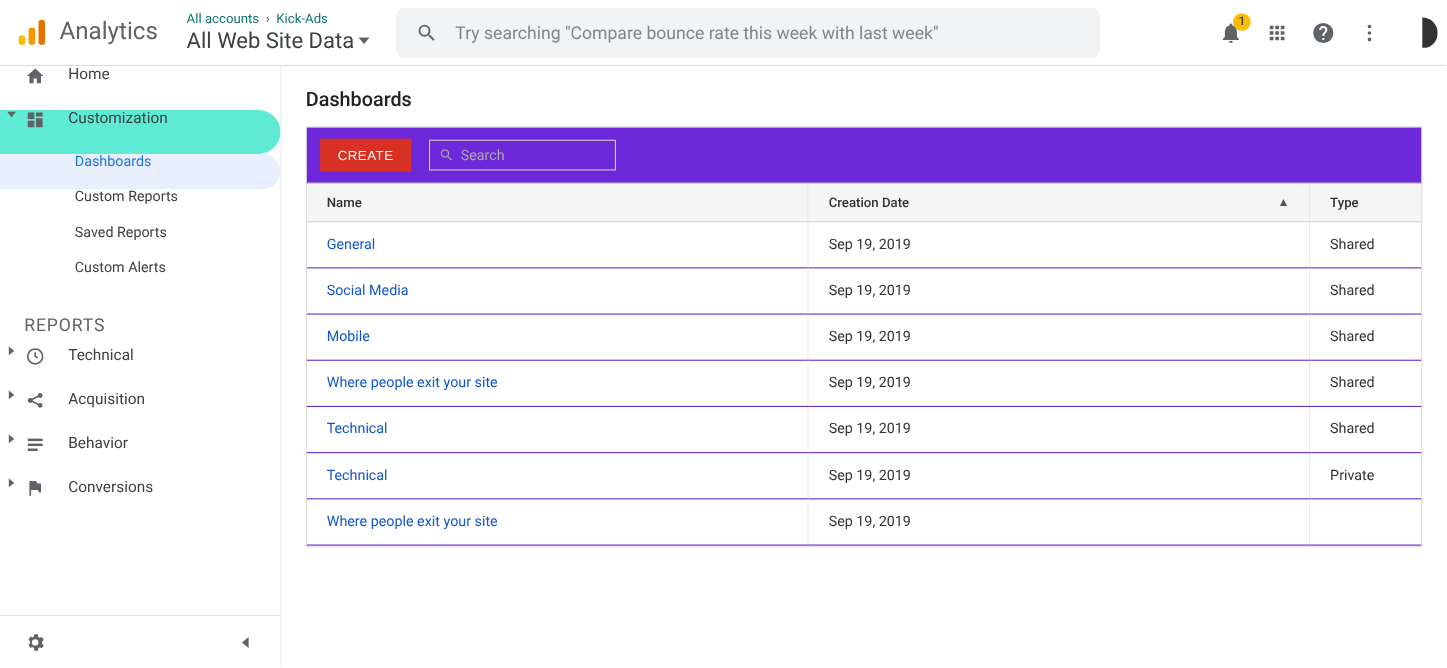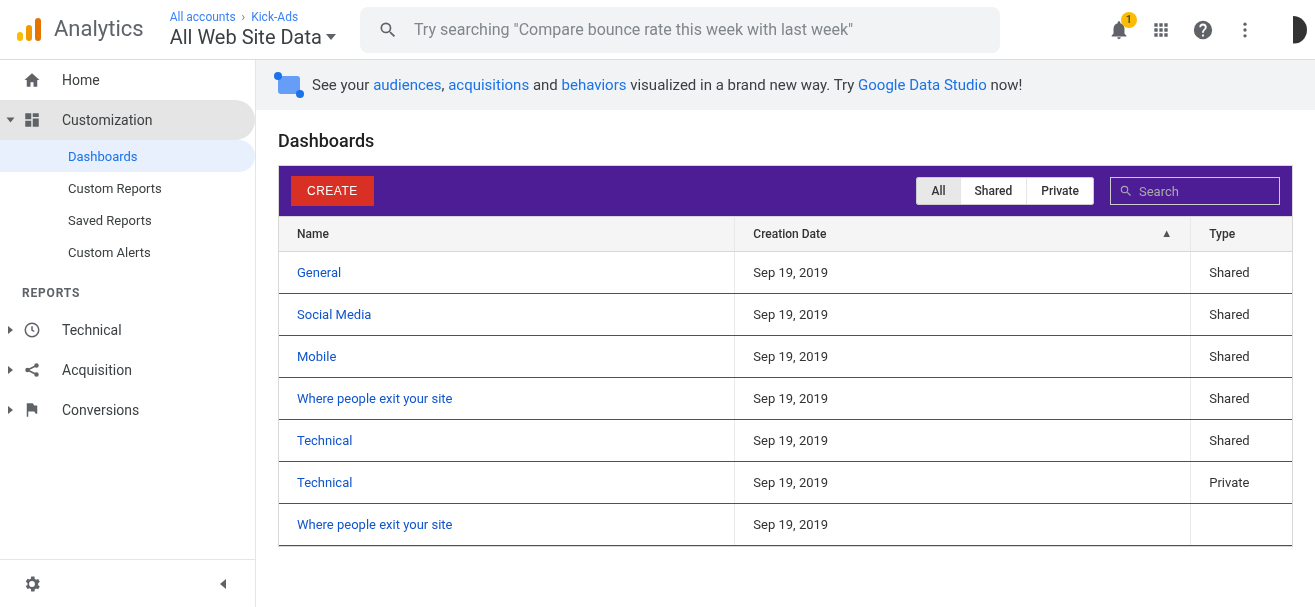--- a/index.html
+++ b/index.html
@@ -16,61 +16,61 @@
   }
   * { box-sizing: border-box; }
   html, body { margin:0; padding:0; font-family: Roboto, Arial, sans-serif; font-size:13px; color:var(--text); background:var(--bg); height:607px; width:1315px; overflow:hidden;}
   
   
   header { position:absolute; top:0; left:0; right:0; height:var(--header-h); display:flex; align-items:center; padding:0 8px 0 14px; border-bottom:1px solid var(--border);}
   .logo-block { display:flex; gap:12px; margin-right:14px;}
   .logo-icon svg { display:block; }
   .logo-text { font-size:22px; color:#5f6368; letter-spacing:0; }
   .property-block { margin-left:12px; display:flex; flex-direction:column; justify-content:center; line-height:1.2;}
-  .breadcrumb { color:#3b82f6; font-size:12px;}
+  .breadcrumb { color:#0f766e; font-size:12px;}
   .breadcrumb .chev { margin:0 3px;}
   .view-row { display:flex; align-items:center; gap:4px;}
   .view-name { font-size:20px; color:#3c4043;}
   .dropdown-caret { border-left:5px solid transparent; border-right:5px solid transparent; border-top:6px solid #5f6368;}
   .search-bar { flex:0 0 640px; height:46px; margin-left:24px; background:#f1f3f4; border-radius:8px; display:flex; align-items:center; gap:16px; padding:0 18px; color:#5f6368;}
   .search-bar svg { flex:none;}
   .search-bar .placeholder { font-size:16px; color:#80868b;}
   .header-right { margin-left:auto; display:flex; align-items:center; gap:18px; padding-right:4px;}
   .icon-btn { width:24px; height:24px; display:flex; align-items:center; justify-content:center; color:#5f6368;}
   .bell-wrap { position:relative;}
   .badge { position:absolute; top:-6px; right:-6px; background:#fbbc04; color:#3c4043; border-radius:50%; width:16px; height:16px; font-size:11px; font-weight:500; display:flex; align-items:center; justify-content:center;}
   .avatar { width:28px; height:28px; border-radius:50%; background:#333; overflow:hidden; clip-path: inset(0 0 0 50%); transform: translateX(4px);}
 
   
   aside { position:absolute; top:var(--header-h); left:0; bottom:0; width:var(--sidebar-w); background:#fff; border-right:1px solid #e5e5e5; overflow:hidden;}
-  .nav-item, .sub-item { display:flex; align-items:center; height:40px; font-size:14px; color:#3c4043; cursor:pointer; border-top-right-radius:20px; border-bottom-right-radius:20px; }
+  .nav-item, .sub-item { display:flex; align-items:flex-start; height:40px; font-size:14px; color:#3c4043; cursor:pointer; border-top-right-radius:20px; border-bottom-right-radius:20px; }
   .nav-item { padding-left:22px; gap:20px;}
   .nav-item .expand-caret { width:0; border-top:4px solid transparent; border-bottom:4px solid transparent; border-left:5px solid #5f6368; margin-left:-14px; margin-right:-11px; visibility:hidden;}
   .nav-item.has-children .expand-caret { visibility:visible;}
   .nav-item.expanded .expand-caret { transform:rotate(90deg);}
   .nav-item .nicon { width:20px; color:#5f6368; display:flex; align-items:center; justify-content:center;}
-  .nav-item.active-parent { background:#e5e5e5;}
+  .nav-item.active-parent { background:#5eead4;}
   .sub-item { padding-left:68px; height:32px; font-size:13px;}
   .sub-item.active { color:#1a73e8; background:#e8f0fe;}
-  .section-label { font-size:12px; letter-spacing:0.8px; color:#5f6368; padding:18px 0 10px 22px; font-weight:700;}
+  .section-label { font-size:16px; letter-spacing:0.8px; color:#5f6368; padding:18px 0 10px 22px; font-weight:400;}
   .sidebar-bottom { position:absolute; bottom:0; left:0; right:0; height:48px; border-top:1px solid var(--light-border); display:flex; align-items:center; justify-content:space-between; padding:0 20px;}
   .sidebar-bottom .icon-btn { color:#5f6368;}
   .collapse-caret { border-top:5px solid transparent; border-bottom:5px solid transparent; border-right:6px solid #5f6368;}
 
   
   main { position:absolute; top:var(--header-h); left:var(--sidebar-w); right:0; bottom:0; overflow:auto; background:#fff;}
   .banner { background:#f1f3f4; display:flex; align-items:center; gap:12px; padding:16px 22px; font-size:15px; color:#3c4043;}
   .banner a { color:#1a73e8; text-decoration:none;}
   .banner-icon { width:22px; height:18px; background:#669df6; border-radius:3px; position:relative;}
   .banner-icon::before { content:""; position:absolute; width:8px; height:8px; border-radius:50%; background:#1a73e8; left:-4px; top:-4px;}
   .banner-icon::after { content:""; position:absolute; width:8px; height:8px; border-radius:50%; background:#1a73e8; right:-4px; bottom:-4px;}
   .page-title { font-size:18px; font-weight:500; color:#212121; margin:20px 0 14px 22px;}
   
   .card { margin:0 22px; border:1px solid #d8d8d8; }
-  .toolbar { display:flex; align-items:center; padding:10px 12px; border-bottom:1px solid #d8d8d8; background:#4c1d95;}
+  .toolbar { display:flex; align-items:center; padding:10px 12px; border-bottom:1px solid #d8d8d8; background:#6d28d9;}
   .create-btn { background:#d93025; color:#fff; font-size:12px; font-weight:500; letter-spacing:0.5px; border:none; padding:8px 16px; cursor:pointer;}
   .filter-group { margin-left:auto; display:flex; align-items:stretch; height:28px; border:1px solid #ccc; border-radius:2px; overflow:hidden;}
   .filter-group .tab { padding:0 14px; display:flex; align-items:center; font-size:12px; font-weight:500; color:#333; background:#fff; border-left:1px solid #e5e5e5; cursor:pointer;}
   .filter-group .tab:first-child { border-left:none;}
   .filter-group .tab.active { background:#e8e8e8;}
   .table-search { margin-left:16px; height:28px; border:1px solid #ccc; display:flex; align-items:center; padding:0 8px; gap:6px; color:#aaa; font-size:13px; width:170px;}
   
   table { width:100%; border-collapse:collapse; font-size:13px;}
   th { text-align:left; font-weight:500; color:#333; background:#f5f5f5; border-bottom:1px solid #d8d8d8; padding:10px 18px; font-size:12px;}
   th.name-col { width:45%;}
@@ -196,56 +196,56 @@
           <circle cx="18" cy="18" r="2" fill="currentColor"></circle>
           <path d="M8 11l8-4M8 13l8 4"></path>
         </svg>
       </span>
     <span>Acquisition</span>
   </div>
   <div class="nav-item has-children">
     <span class="expand-caret"></span>
     <span class="nicon">
         <svg width="18" height="18" viewBox="0 0 24 24" fill="currentColor">
+          <rect x="3" y="5" width="18" height="3"></rect>
+          <rect x="3" y="11" width="18" height="3"></rect>
+          <rect x="3" y="17" width="12" height="3"></rect>
+        </svg>
+      </span>
+    <span>Behavior</span>
+  </div>
+  <div class="nav-item has-children">
+    <span class="expand-caret"></span>
+    <span class="nicon">
+        <svg width="18" height="18" viewBox="0 0 24 24" fill="currentColor">
           <path d="M5 3v18h2v-7h8l2 3h2V6h-4l-2-3H5z"></path>
         </svg>
       </span>
     <span>Conversions</span>
   </div>
 
   <div class="sidebar-bottom">
     <div class="icon-btn">
       <svg width="20" height="20" viewBox="0 0 24 24" fill="#5f6368">
           <path d="M19.4 13a7.5 7.5 0 000-2l2-1.6-2-3.4-2.4 1a7.4 7.4 0 00-1.7-1L15 3h-4l-.3 2.6a7.4 7.4 0 00-1.7 1l-2.4-1-2 3.4L6.6 11a7.5 7.5 0 000 2l-2 1.6 2 3.4 2.4-1c.5.4 1.1.7 1.7 1L11 21h4l.3-2.6c.6-.3 1.2-.6 1.7-1l2.4 1 2-3.4-2-1.6zM12 15.5A3.5 3.5 0 1112 8.5a3.5 3.5 0 010 7z"></path>
         </svg>
     </div>
     <div class="icon-btn">
       <span class="collapse-caret"></span>
     </div>
   </div>
 </aside>
 
 <main>
-  <div class="banner">
-    <span class="banner-icon"></span>
-    <span>
-      <span>See your </span><a href="#">audiences</a><span>, </span><a href="#">acquisitions</a><span> and </span><a href="#">behaviors</a><span> visualized in a brand new way. Try </span><a href="#">Google Data Studio</a><span> now!</span>
-    </span>
-  </div>
 
   <div class="page-title">Dashboards</div>
 
   <div class="card">
     <div class="toolbar">
       <button class="create-btn">CREATE</button>
-      <div class="filter-group">
-        <div class="tab active">All</div>
-        <div class="tab">Shared</div>
-        <div class="tab">Private</div>
-      </div>
       <div class="table-search">
         <svg width="14" height="14" viewBox="0 0 24 24" fill="currentColor">
             <path d="M15.5 14h-.79l-.28-.27a6.47 6.47 0 001.57-4.23 6.5 6.5 0 10-6.5 6.5c1.61 0 3.09-.59 4.23-1.57l.27.28v.79l5 4.99L20.49 19l-4.99-5zm-6 0a4.5 4.5 0 110-9 4.5 4.5 0 010 9z"></path>
           </svg>
         <span>Search</span>
       </div>
     </div>
 
     <table>
       <thead>

